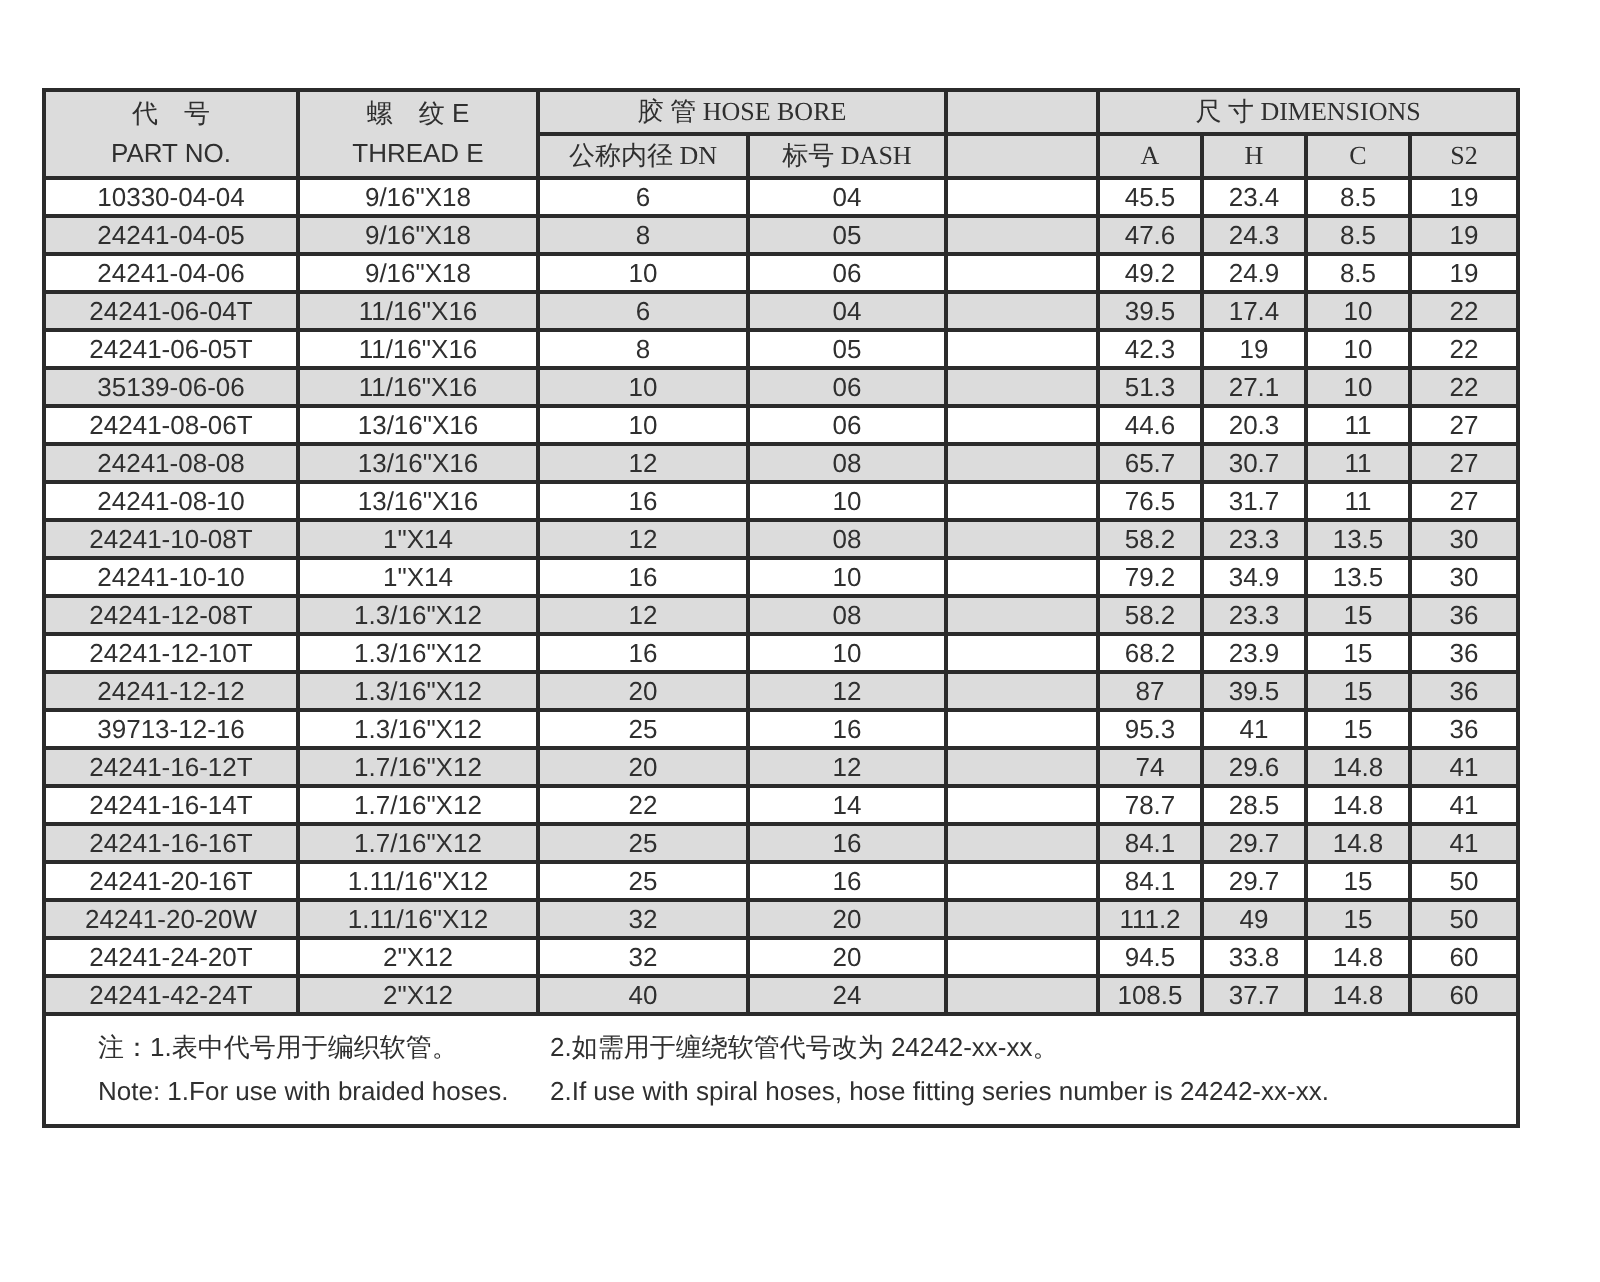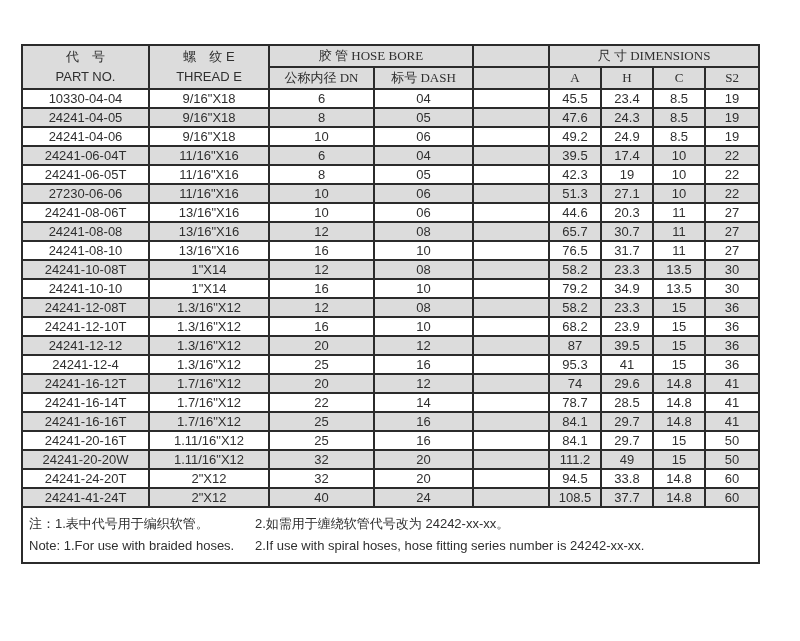--- a/index.html
+++ b/index.html
@@ -40,21 +40,21 @@
   thead th.single { height: 20px; line-height: 20px; font-family: Liberation Serif, serif; }
   tbody td { height: 17px; line-height: 17px; padding: 1px 0; }
   tbody tr.shade td { background: #dcdcdc; }
   tfoot td.notes {
     background: #ffffff;
     text-align: left;
     height: 48px;
     padding: 3px 6px;
     white-space: normal;
   }
-  .note-line { line-height: 22px; font-size: 13px; color: #2f2f2f; }
+  .note-line { line-height: 22px; font-size: 13px; color: #2f2f2f; margin-left: 20px; }
   .note-a { display: inline-block; width: 226px; }
 </style>
 </head>
 <body>
 
 <div class="sheet">
   <table class="spec">
     <colgroup>
       <col style="width:127px">
         <col style="width:120px">
@@ -140,21 +140,21 @@
           <td>11/16"X16</td>
           <td>8</td>
           <td>05</td>
           <td></td>
           <td>42.3</td>
           <td>19</td>
           <td>10</td>
           <td>22</td>
         </tr>
         <tr class="shade">
-          <td>27230-06-06</td>
+          <td>35139-06-06</td>
           <td>11/16"X16</td>
           <td>10</td>
           <td>06</td>
           <td></td>
           <td>51.3</td>
           <td>27.1</td>
           <td>10</td>
           <td>22</td>
         </tr>
         <tr>
@@ -239,21 +239,21 @@
           <td>1.3/16"X12</td>
           <td>20</td>
           <td>12</td>
           <td></td>
           <td>87</td>
           <td>39.5</td>
           <td>15</td>
           <td>36</td>
         </tr>
         <tr>
-          <td>24241-12-4</td>
+          <td>39713-12-16</td>
           <td>1.3/16"X12</td>
           <td>25</td>
           <td>16</td>
           <td></td>
           <td>95.3</td>
           <td>41</td>
           <td>15</td>
           <td>36</td>
         </tr>
         <tr class="shade">
@@ -316,21 +316,21 @@
           <td>2"X12</td>
           <td>32</td>
           <td>20</td>
           <td></td>
           <td>94.5</td>
           <td>33.8</td>
           <td>14.8</td>
           <td>60</td>
         </tr>
         <tr class="shade">
-          <td>24241-41-24T</td>
+          <td>24241-42-24T</td>
           <td>2"X12</td>
           <td>40</td>
           <td>24</td>
           <td></td>
           <td>108.5</td>
           <td>37.7</td>
           <td>14.8</td>
           <td>60</td>
         </tr>
       </tbody>

